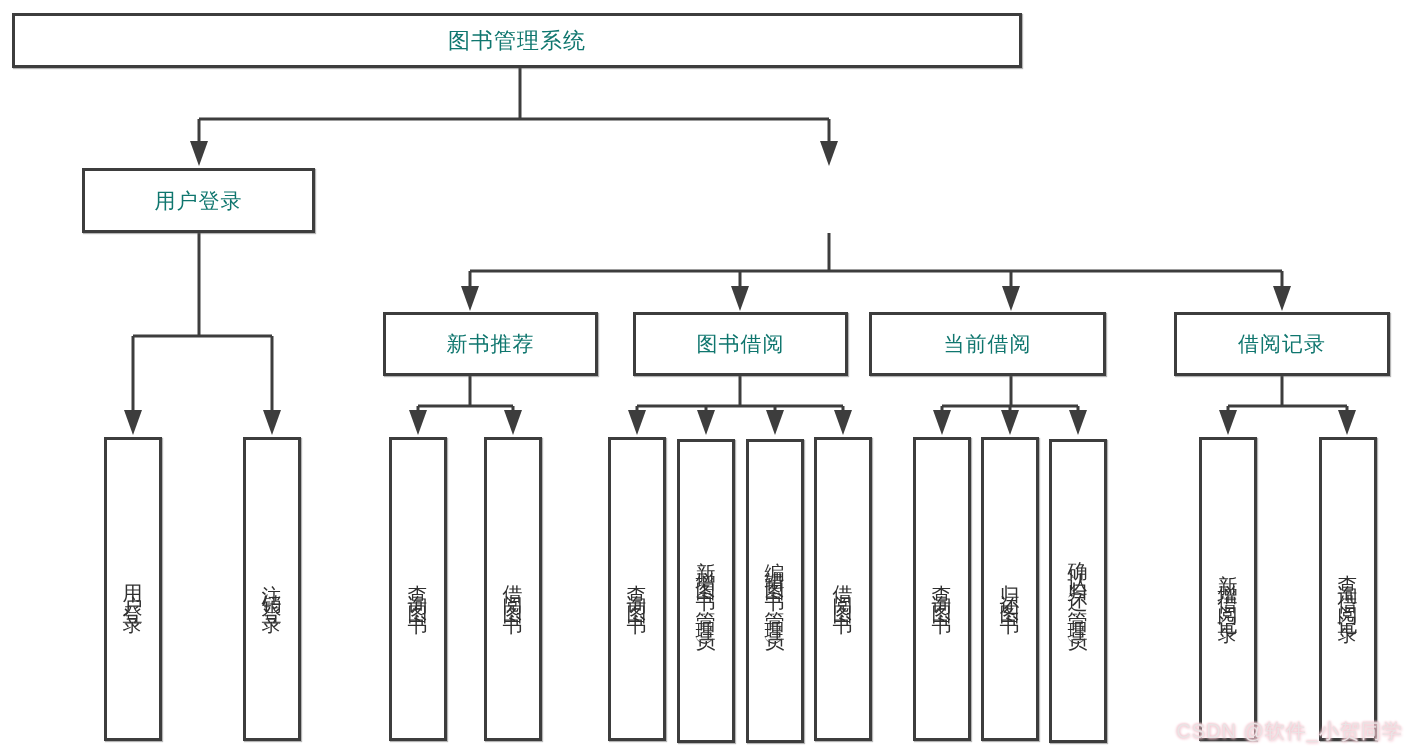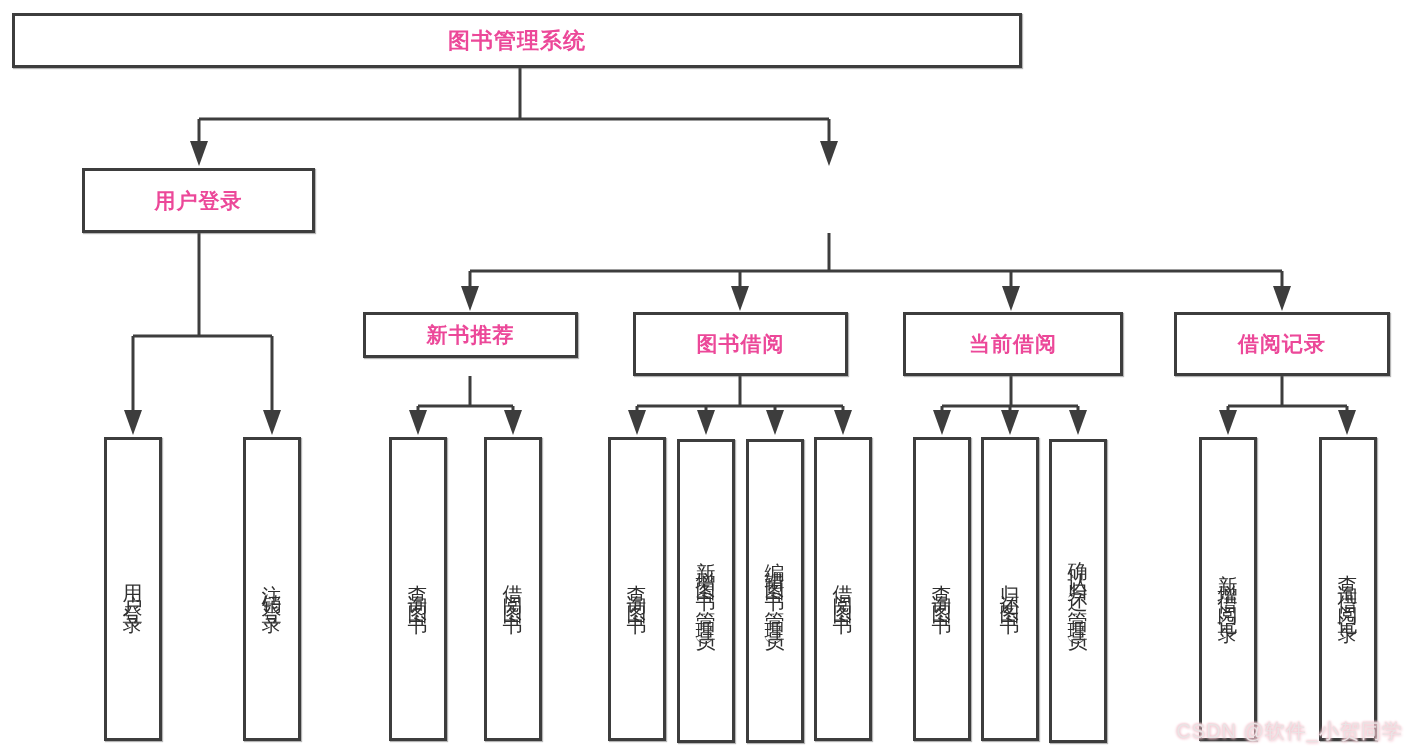--- a/index.html
+++ b/index.html
@@ -15,25 +15,24 @@
     position:absolute;
     box-sizing:border-box;
     border:3px solid #3d3d3d;
     background:#ffffff;
     display:flex;
     align-items:center;
     justify-content:center;
     box-shadow:1px 1px 1px rgba(90,90,90,0.45);
   }
   .htext{
-    color:#ec4899;
+    color:#0f766e;
     font-size:21px;
     letter-spacing:1px;
     white-space:nowrap;
-    font-weight:bold;
   }
   .root .htext{font-size:22px;}
   .vtext{
     color:#2f2f2f;
     font-size:20px;
     writing-mode:vertical-rl;
     text-orientation:mixed;
     letter-spacing:10px;
     line-height:1;
     white-space:nowrap;
@@ -125,27 +124,27 @@
   </svg>
 
   <div class="node root" style="left:12px;top:13px;width:1010px;height:55px">
     <span class="htext">图书管理系统</span>
   </div>
 
   <div class="node" style="left:82px;top:168px;width:233px;height:65px">
     <span class="htext">用户登录</span>
   </div>
 
-  <div class="node" style="left:363px;top:312px;width:215px;height:46px">
+  <div class="node" style="left:383px;top:312px;width:215px;height:64px">
     <span class="htext">新书推荐</span>
   </div>
   <div class="node" style="left:633px;top:312px;width:215px;height:64px">
     <span class="htext">图书借阅</span>
   </div>
-  <div class="node" style="left:903px;top:312px;width:220px;height:64px">
+  <div class="node" style="left:869px;top:312px;width:237px;height:64px">
     <span class="htext">当前借阅</span>
   </div>
   <div class="node" style="left:1174px;top:312px;width:216px;height:64px">
     <span class="htext">借阅记录</span>
   </div>
 
   <div class="node" style="left:104px;top:437px;width:58px;height:304px">
     <span class="vtext">用户登录</span>
   </div>
   <div class="node" style="left:243px;top:437px;width:58px;height:304px">

